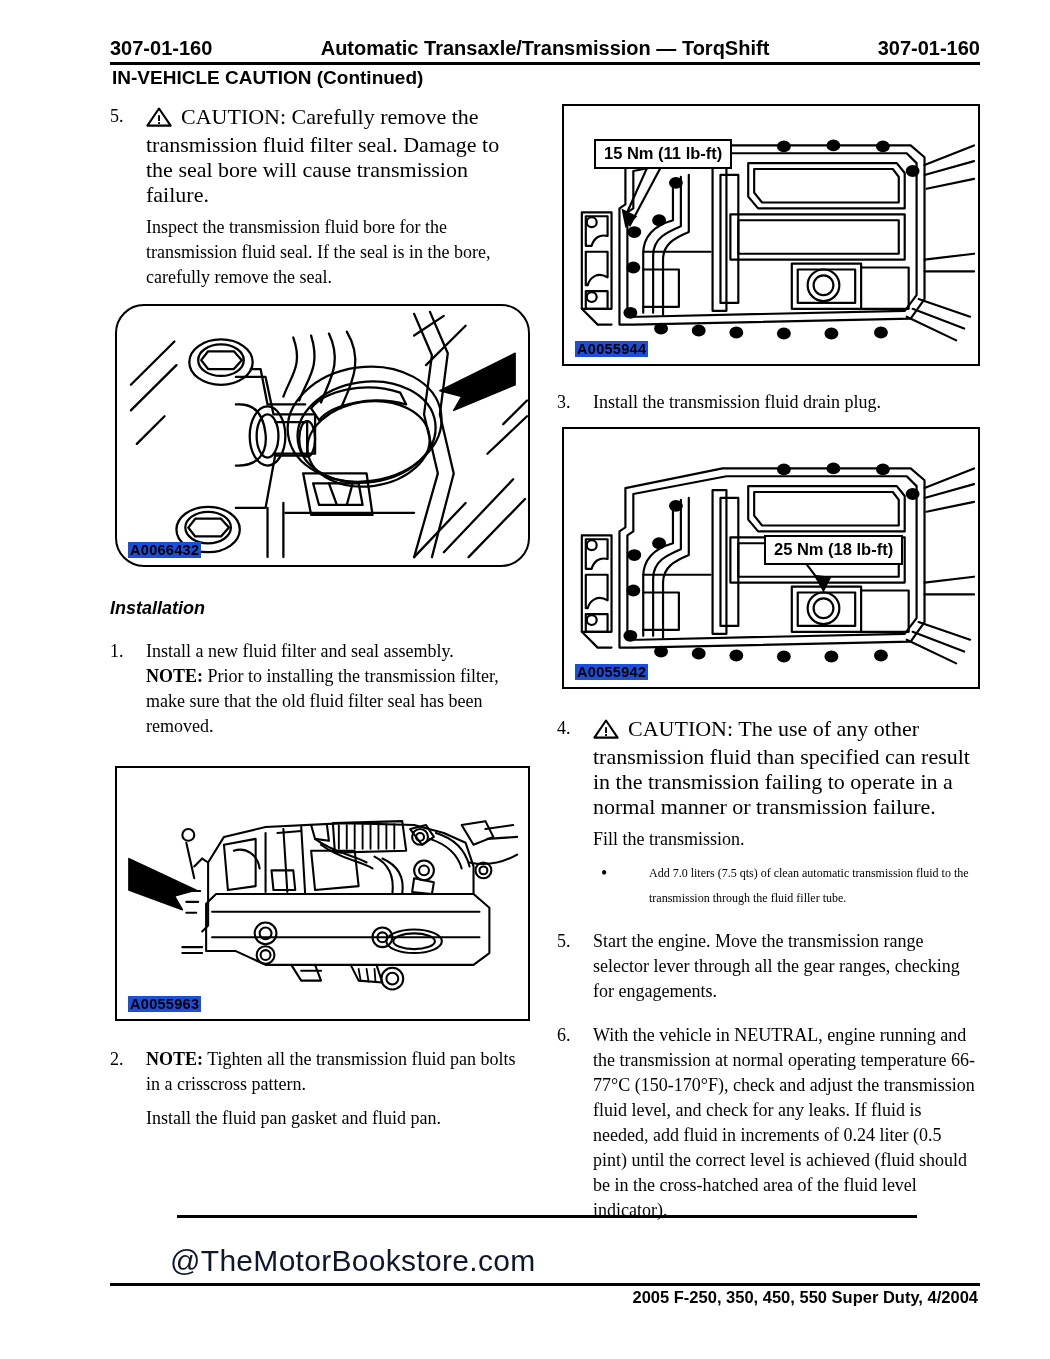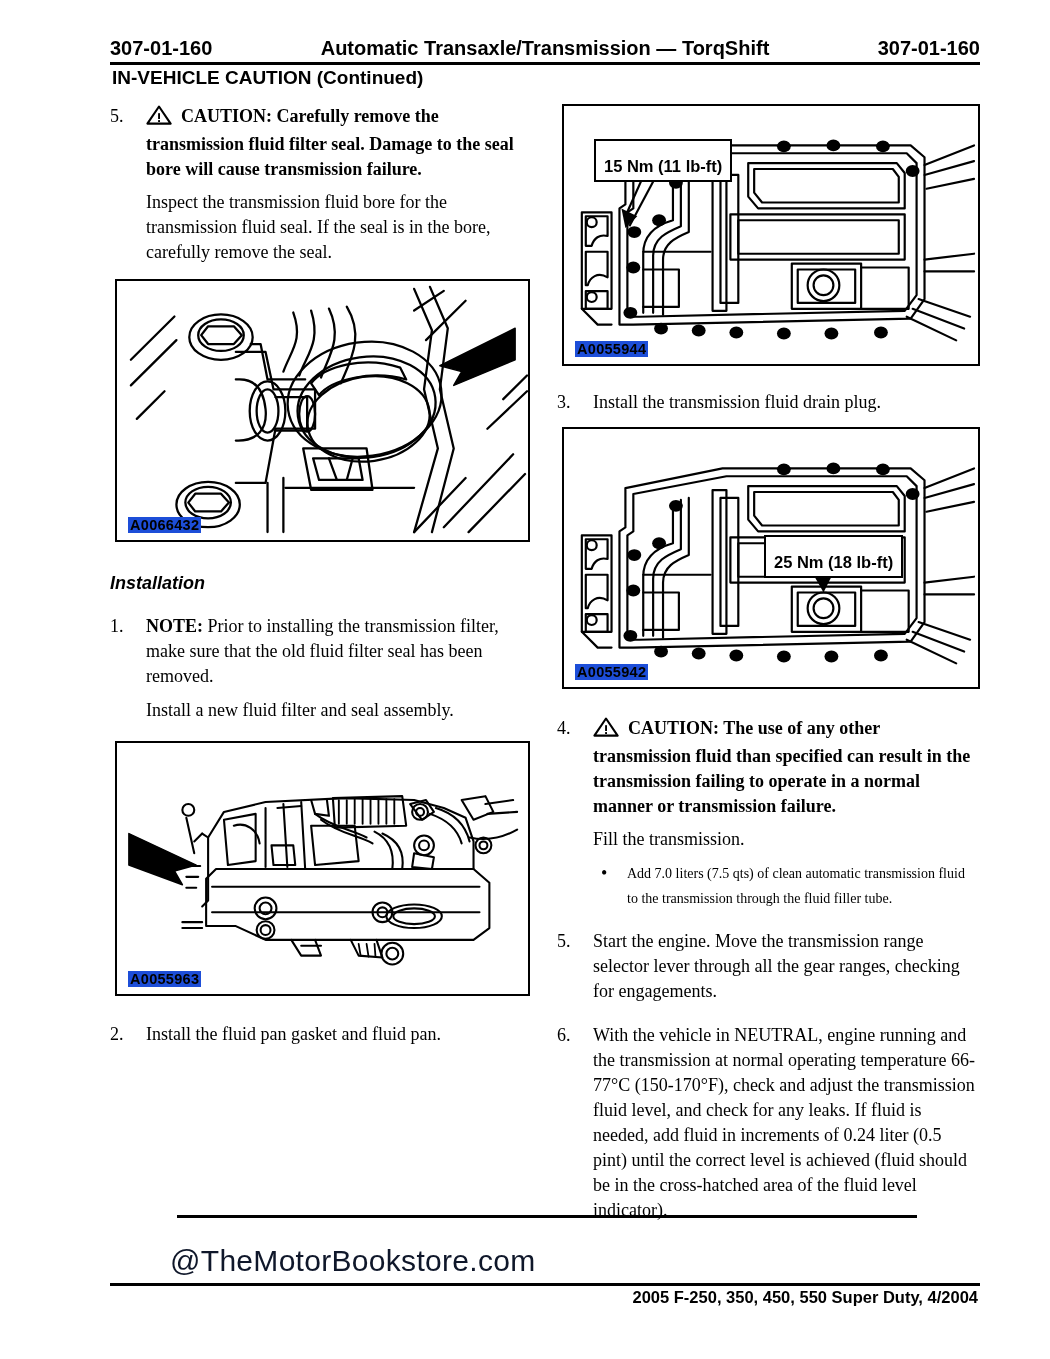--- a/index.html
+++ b/index.html
@@ -22,40 +22,40 @@
   .col{position:absolute;width:420px;}
   .col-left{left:110px;top:104px;}
   .col-right{left:557px;top:104px;}
 
   
   .step{position:relative;display:flex;margin-bottom:6px;}
   .step .num{width:36px;flex:0 0 36px;font-size:18px;line-height:25px;}
   .step .body{flex:1;}
   .ptxt{font-size:18px;line-height:25px;margin:0 0 9px 0;text-align:left;}
   .ptxt.last{margin-bottom:0;}
-  .caution{font-weight:bold;font-size:18px;line-height:25px;margin:0 0 8px 0;}
+  .caution{font-weight:normal;font-size:22px;line-height:25px;margin:0 0 8px 0;}
   .caution .tri{display:inline-block;vertical-align:-3px;margin-right:9px;}
   .nlabel{font-weight:bold;}
   .bullet{display:flex;margin-top:2px;}
   .bullet .dot{width:26px;flex:0 0 26px;text-align:left;padding-left:8px;
                font-size:18px;line-height:25px;}
-  .bullet .btxt{flex:1;font-size:14px;line-height:25px;}
+  .bullet .btxt{flex:1;font-size:12px;line-height:25px;margin-left:22px;}
 
   h3.sect{font-family:"Liberation Sans", sans-serif;font-weight:bold;
           font-size:18px;margin:0 0 20px 0;}
 
   
   .fig{position:relative;border:2.5px solid #000;background:#fff;box-sizing:border-box;}
   .fig svg{display:block;width:100%;height:100%;}
   .figid{position:absolute;left:11px;bottom:7px;
          font-family:"Liberation Sans", sans-serif;font-weight:bold;font-size:14.5px;
          letter-spacing:.3px;background:#1d4ed8;padding:0 2px;}
   .callout{position:absolute;border:2px solid #000;background:#fff;
            font-family:"Liberation Sans", sans-serif;font-weight:bold;
-           font-size:16.5px;padding:16px 8px 4px 8px;white-space:nowrap;}
+           font-size:16.5px;padding:3px 8px 4px 8px;white-space:nowrap;}
 
   
   .rule-f1{position:absolute;left:177px;top:1215px;width:740px;height:3px;background:#000;}
   .watermark{position:absolute;left:170px;top:1244px;
              font-family:"Liberation Sans", sans-serif;font-size:30px;
              color:#0f172a;letter-spacing:.3px;white-space:nowrap;}
   .rule-f2{position:absolute;left:110px;top:1283px;width:870px;height:3px;background:#000;}
   .foot-txt{position:absolute;right:72px;top:1288px;
             font-family:"Liberation Sans", sans-serif;font-weight:bold;font-size:16.5px;}
 </style>
@@ -84,21 +84,21 @@
               <rect x="12.1" y="8.2" width="1.9" height="5.8" fill="#000"></rect>
               <rect x="12.1" y="15.1" width="1.9" height="1.9" fill="#000"></rect>
             </svg>
           </span><span>CAUTION:</span>
           <span>Carefully remove the transmission fluid filter seal. Damage to the seal bore will cause transmission failure.</span>
         </p>
         <p class="ptxt last">Inspect the transmission fluid bore for the transmission fluid seal. If the seal is in the bore, carefully remove the seal.</p>
       </div>
     </div>
 
-    <div class="fig" style="width:415px;height:263px;margin:14px 0 0 5px;">
+    <div class="fig" style="width:415px;height:263px;margin:14px 0 0 5px;border-radius:29px;">
       <svg viewBox="0 0 415 263" preserveAspectRatio="none">
         <g fill="none" stroke="#000" stroke-width="2.3" stroke-linecap="round" stroke-linejoin="round">
 
           <path d="M14 80 L58 36"></path>
             <path d="M14 106 L60 60"></path>
             <path d="M20 140 L48 112"></path>
           <path d="M300 30 L330 10"></path>
             <path d="M312 60 L352 20"></path>
           <path d="M330 250 L400 176"></path>
             <path d="M355 255 L412 196"></path>
@@ -147,25 +147,25 @@
         <path d="M402 48 L326 86 L348 92 L340 106 L402 80 Z" fill="#000" stroke="#000" stroke-width="1.5" stroke-linejoin="round"></path>
       </svg>
       <div class="figid">A0066432</div>
     </div>
 
     <h3 class="sect" style="margin-top:31px;font-style:italic;">Installation</h3>
 
     <div class="step">
       <div class="num">1.</div>
       <div class="body">
+        <p class="ptxt last">Install a new fluid filter and seal assembly.</p>
         <p class="ptxt">
           <span class="nlabel">NOTE:</span>
           <span>Prior to installing the transmission filter, make sure that the old fluid filter seal has been removed.</span>
         </p>
-        <p class="ptxt last">Install a new fluid filter and seal assembly.</p>
       </div>
     </div>
 
     <div class="fig" style="width:415px;height:255px;margin:18px 0 0 5px;">
       <svg viewBox="0 0 415 255" preserveAspectRatio="none">
         <g fill="none" stroke="#000" stroke-width="2.1" stroke-linecap="round" stroke-linejoin="round">
 
           <path d="M90 138 L100 128 L360 128 L376 142 L376 188 L360 200 L150 200 L120 186 L90 186 Z"></path>
           <path d="M96 146 L366 146"></path>
           <path d="M96 172 L366 172"></path>
@@ -244,20 +244,24 @@
         </g>
 
         <path d="M12 92 L80 124 L58 130 L66 144 L12 124 Z" fill="#000" stroke="#000" stroke-width="1.5" stroke-linejoin="round"></path>
       </svg>
       <div class="figid">A0055963</div>
     </div>
 
     <div class="step" style="margin-top:26px;">
       <div class="num">2.</div>
       <div class="body">
+        <p class="ptxt">
+          <span class="nlabel">NOTE:</span>
+          <span>Tighten all the transmission fluid pan bolts in a crisscross pattern.</span>
+        </p>
         <p class="ptxt last">Install the fluid pan gasket and fluid pan.</p>
       </div>
     </div>
   </div>
 
   <div class="col col-right">
 
     <div class="fig" style="width:418px;height:262px;margin:0 0 0 5px;">
       <svg viewBox="0 0 418 262" preserveAspectRatio="none">
         <g fill="none" stroke="#000" stroke-width="2.2" stroke-linecap="round" stroke-linejoin="round">

